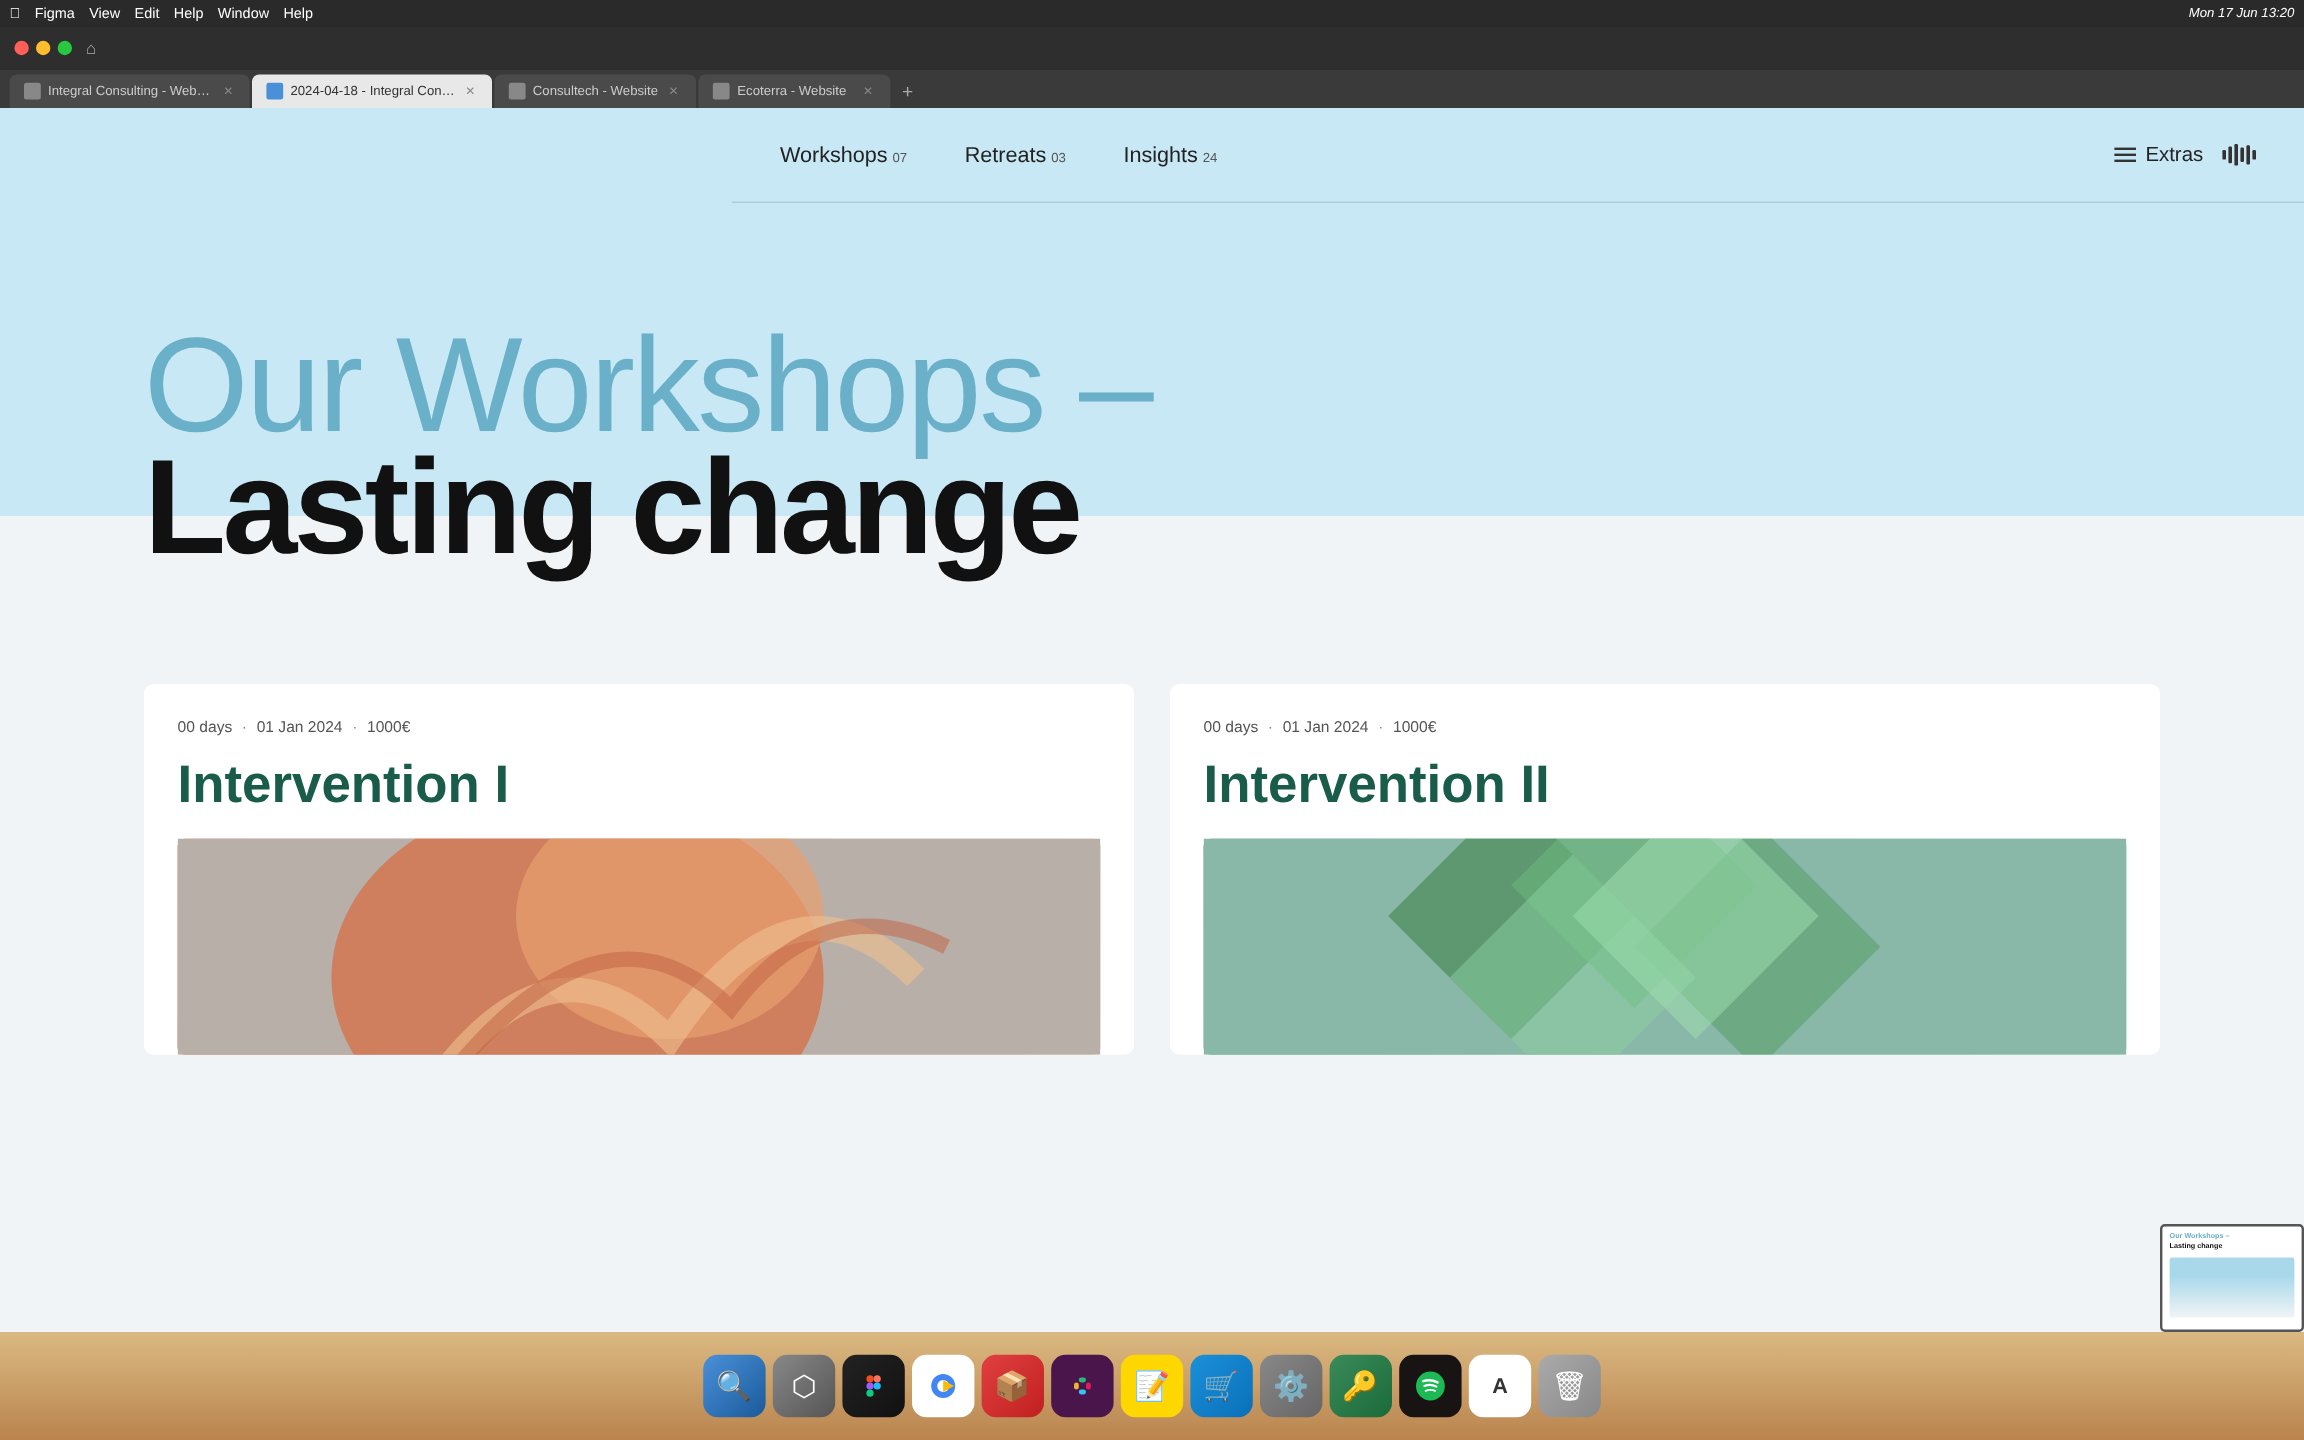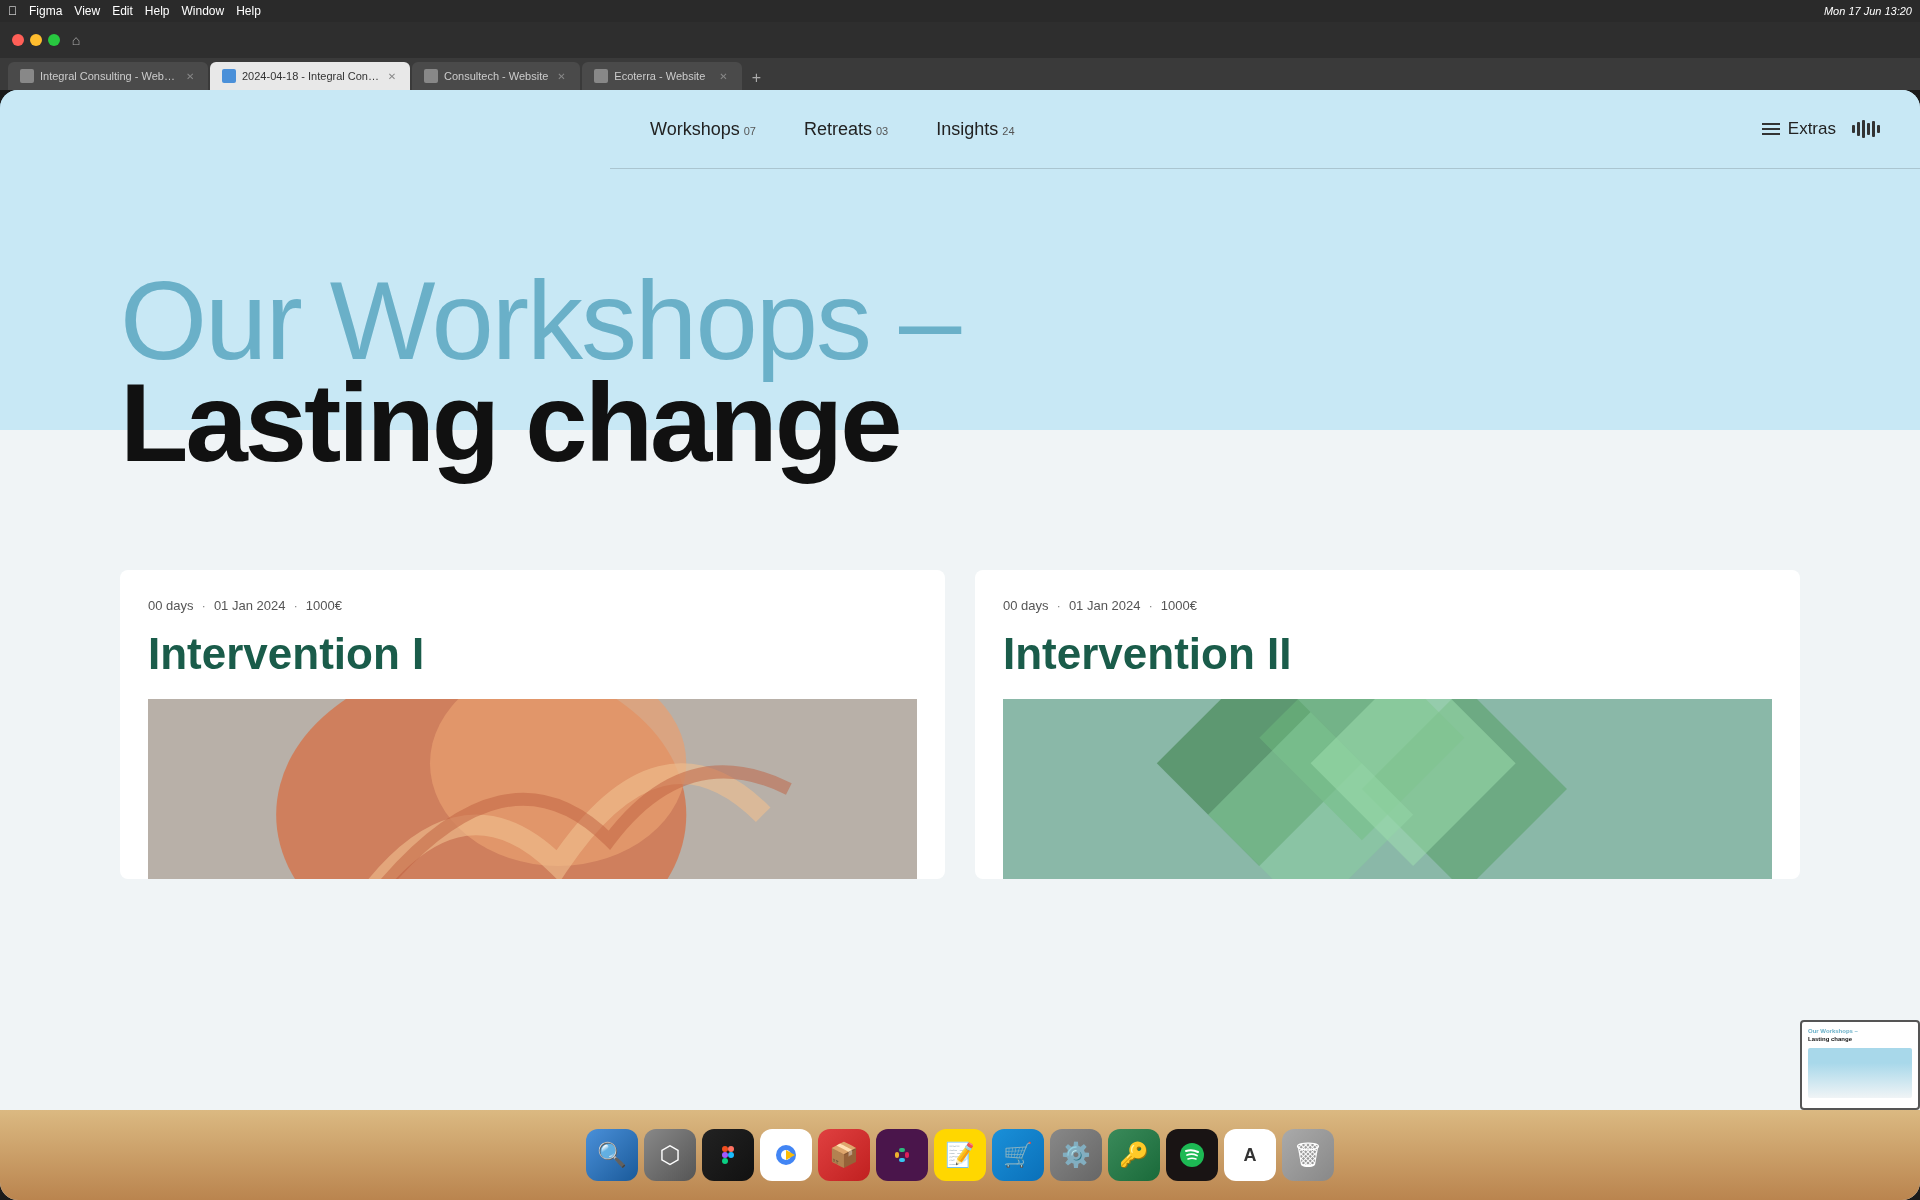--- a/index.html
+++ b/index.html
@@ -134,21 +134,20 @@
       color: #aaa;
       cursor: pointer;
     }
 
     
     .website-content {
       width: 100%;
       height: calc(1200px - 22px - 36px - 32px);
       position: relative;
       overflow: hidden;
-      border-radius: 18px;
     }
 
     
     .nav-bar {
       position: absolute;
       top: 0;
       left: 0;
       right: 0;
       height: 78px;
       background: transparent;

